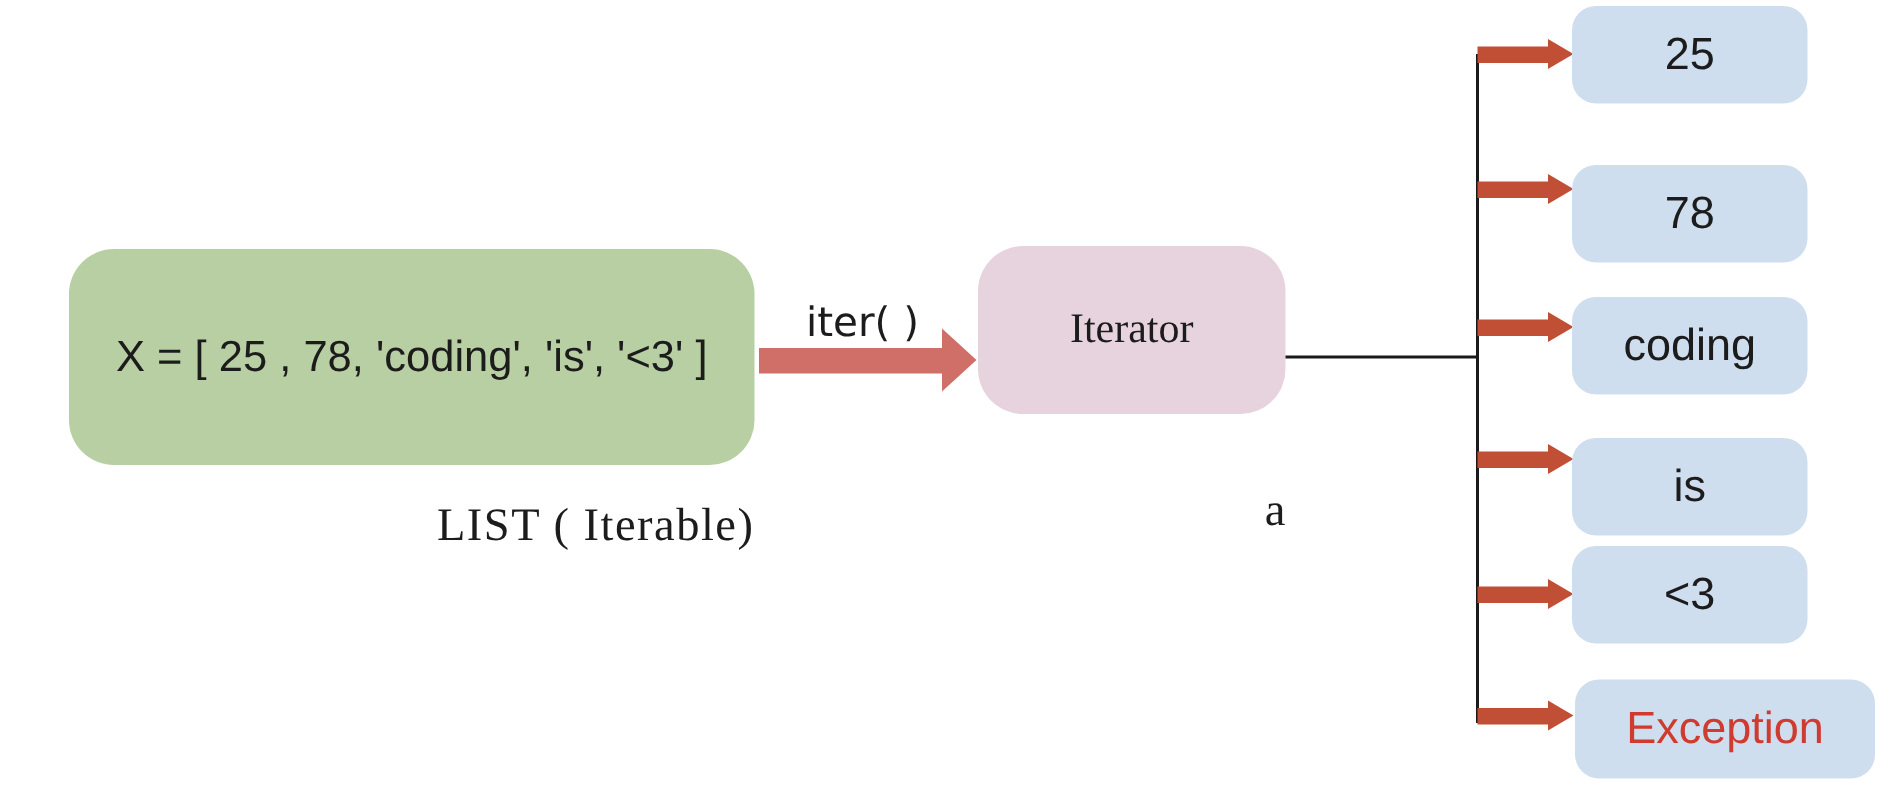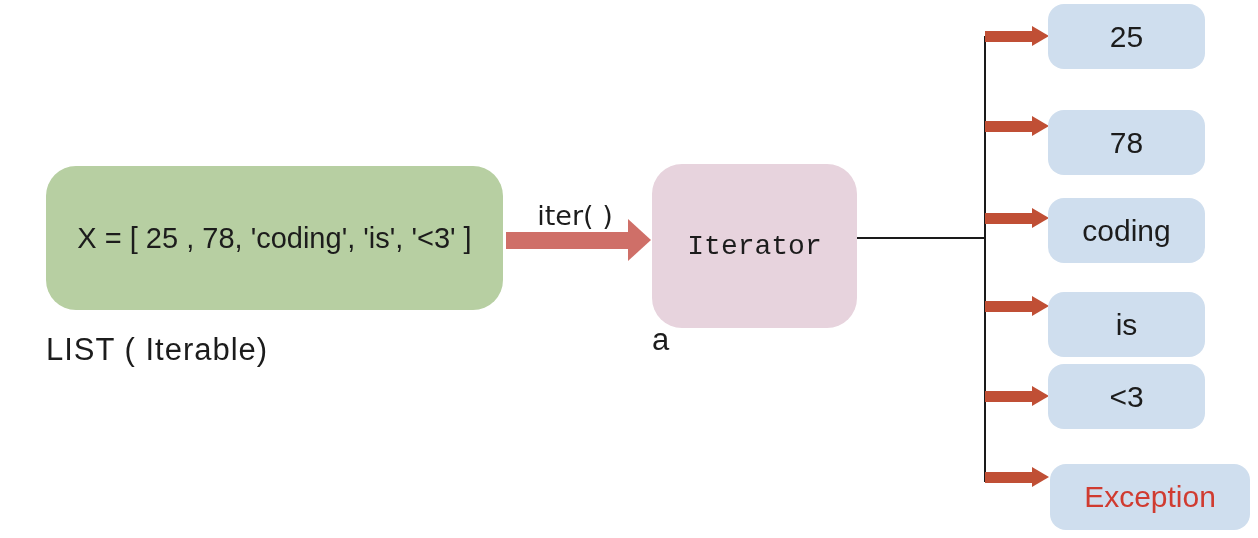--- a/index.html
+++ b/index.html
@@ -26,28 +26,28 @@
     display:flex;align-items:center;justify-content:center;
     text-align:center;
   }
   .green-box{
     left:46px;top:166px;width:457px;height:144px;
     background:var(--green);border-radius:30px;
     font-size:29px;
     font-family:"Liberation Sans","DejaVu Sans",sans-serif;
   }
   .pink-box{
-    left:652px;top:164px;width:205px;height:164px;
+    left:652px;top:164px;width:205px;height:112px;
     background:var(--pink);border-radius:30px;
     font-size:28px;
-    font-family:Liberation Mono, monospace;
+    font-family:Liberation Serif, serif;
   }
   .caption{
-    position:absolute;text-align:left;
-    font-family:Liberation Sans, sans-serif;
+    position:absolute;text-align:right;
+    font-family:Liberation Serif, serif;
   }
   .list-caption{left:46px;top:332px;width:457px;font-size:31px;letter-spacing:1px;}
   .a-caption{left:652px;top:322px;width:205px;font-size:31px;}
   .arrow-label{
     position:absolute;text-align:center;
     font-family:"DejaVu Sans","Liberation Sans",sans-serif;
     font-size:27px;
     margin-top:16px;
   }
   .iter-label{left:500px;top:184px;width:150px;}
@@ -145,19 +145,19 @@
       <div>
         <div class="sm-shaft" style="top:391px"></div>
         <div class="sm-head" style="top:386px"></div>
         <div class="out-box" style="top:364px">
           <span>&lt;3</span>
         </div>
       </div>
       <div>
         <div class="sm-shaft" style="top:472px"></div>
         <div class="sm-head" style="top:467px"></div>
-        <div class="out-box exc" style="top:464px">
+        <div class="out-box exc" style="top:453px">
           <span>Exception</span>
         </div>
       </div>
     </div>
 
 </div>
 
 </body></html>

